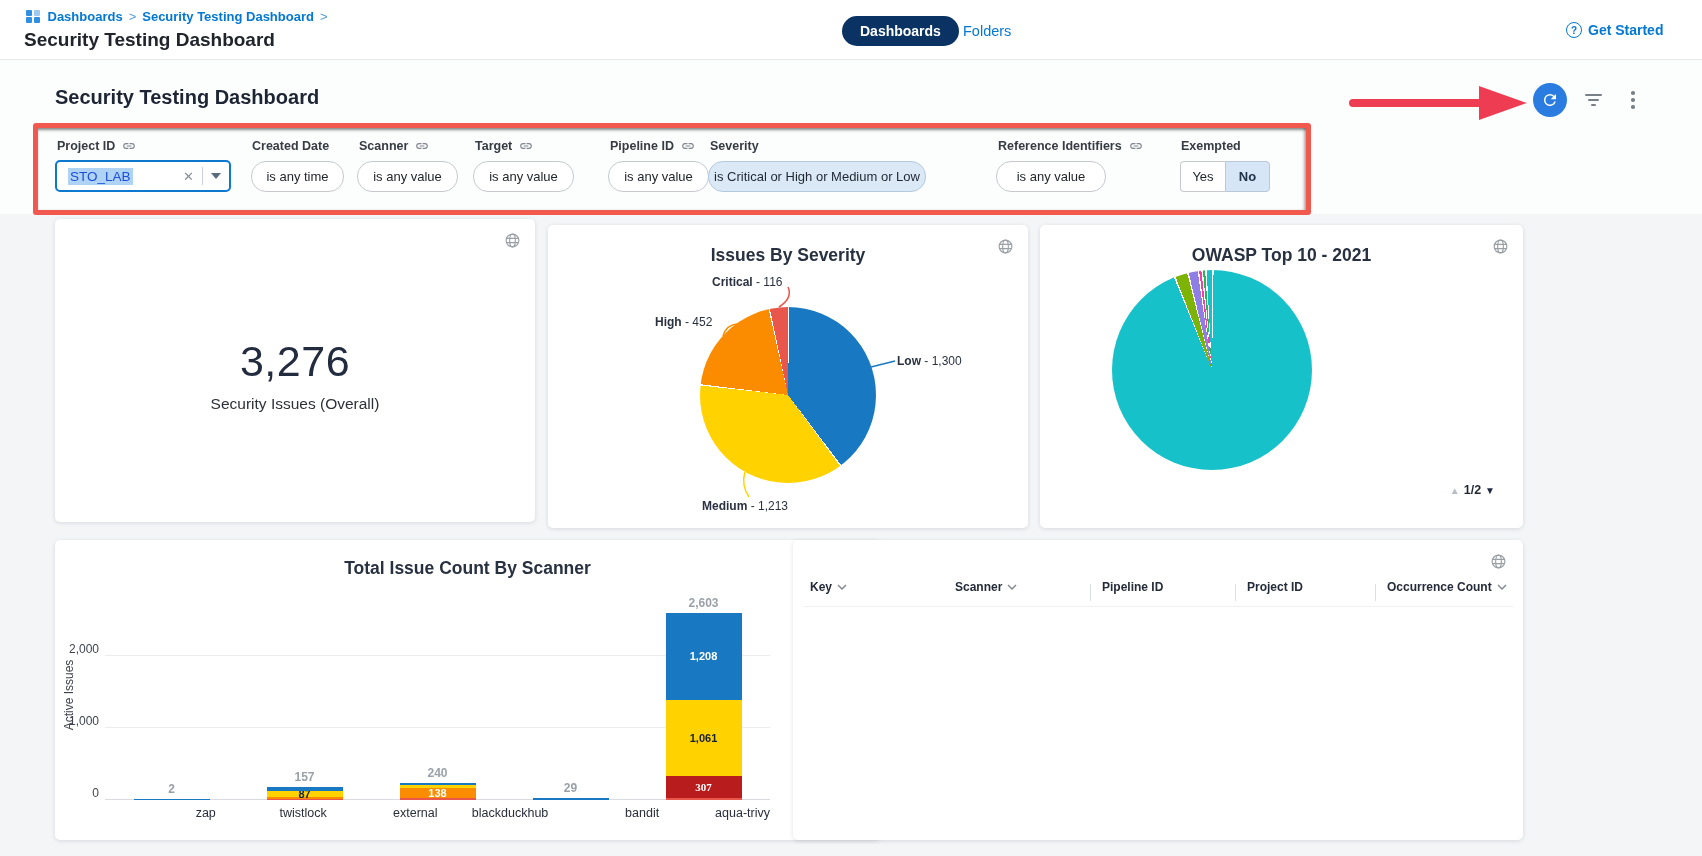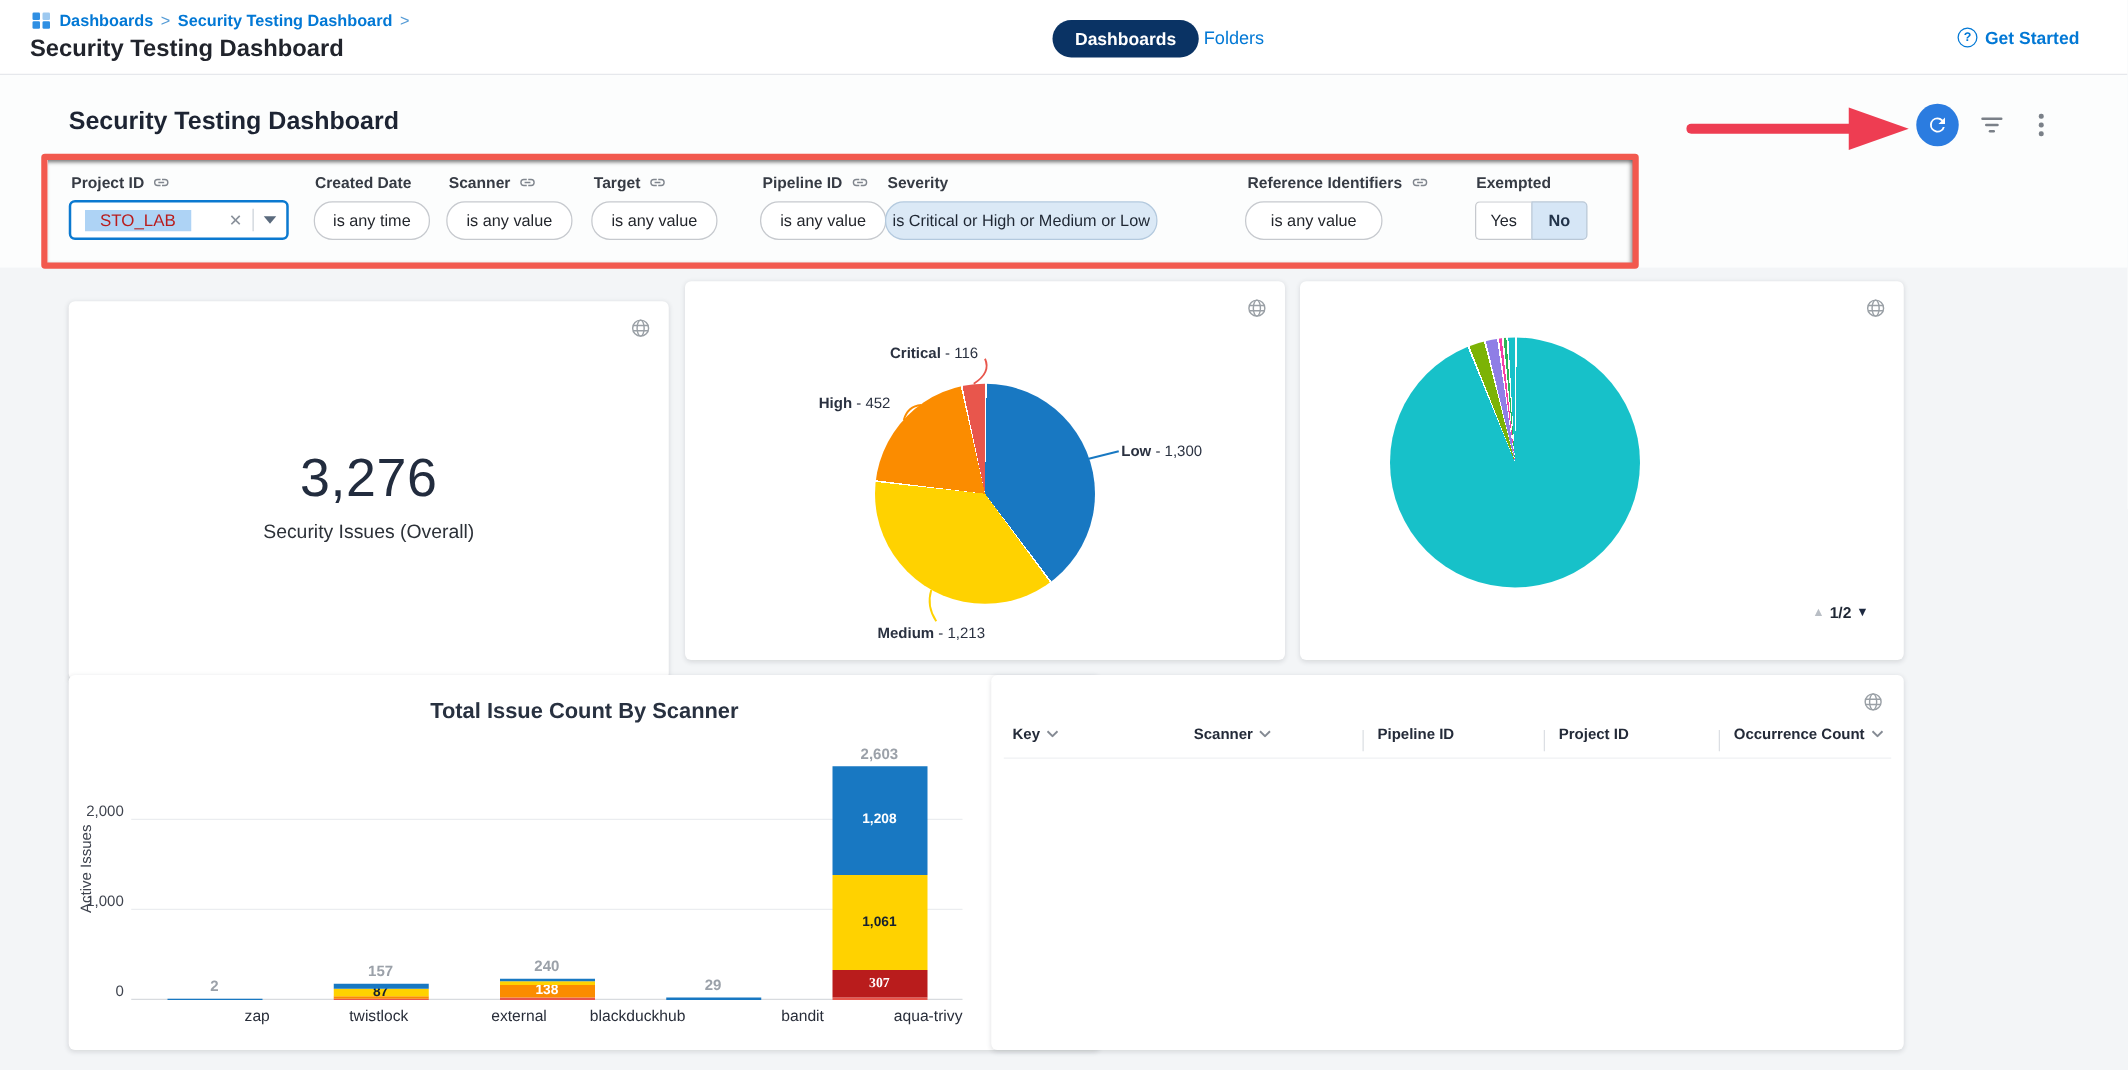--- a/index.html
+++ b/index.html
@@ -35,21 +35,21 @@
 
   
   .redbox{position:absolute;left:33px;top:123px;width:1278px;height:92px;border:5px solid #f2594e;border-radius:3px;z-index:4;pointer-events:none;
           box-shadow:inset 0 3px 3px -1px rgba(45,45,45,.55), inset -3px 0 3px -1px rgba(45,45,45,.35)}
 
   
   .flabel{position:absolute;display:flex;align-items:center;gap:7px;font-size:12.5px;font-weight:600;color:#363b44;z-index:5;top:139px}
   .fbox{position:absolute;top:161px;height:31px;display:flex;align-items:center;justify-content:center;background:#fff;border:1px solid #c6c9ce;border-radius:15px;font-size:13px;color:#23262c;z-index:5;cursor:pointer}
   .fbox.active{background:#dbe9f6;border-color:#b3c9de;color:#1f2733}
   .combo{position:absolute;left:55px;top:160px;width:176px;height:32px;border:2px solid #0b79d0;border-radius:5px;background:#fff;display:flex;align-items:center;padding-left:11px;z-index:5}
-  .combo .sel{font-size:13.5px;color:#b91c1c;background:#aed3f5;padding:1px 12px}
+  .combo .sel{font-size:13.5px;color:#1d4ed8;background:#aed3f5;padding:1px 2px}
   .combo .clr{margin-left:auto;margin-right:8px;color:#8a919b;font-size:13px;cursor:pointer}
   .combo .dvd{width:1px;height:18px;background:#ccd2d9}
   .combo .caretwrap{width:26px;display:flex;align-items:center;justify-content:center;cursor:pointer}
   .caret{width:0;height:0;border-left:5px solid transparent;border-right:5px solid transparent;border-top:6px solid #5a6a7d}
   .segmented{position:absolute;left:1180px;top:161px;display:flex;z-index:5}
   .segmented .opt{width:45px;height:31px;display:flex;align-items:center;justify-content:center;font-size:13px;border:1px solid #c6c9ce;background:#fff;cursor:pointer}
   .segmented .opt:first-child{border-radius:4px 0 0 4px;border-right:none}
   .segmented .opt:last-child{border-radius:0 4px 4px 0}
   .segmented .opt.on{background:#d6e6f6;border-color:#b9c7d6;font-weight:700;color:#22334a}
 
@@ -198,35 +198,36 @@
 <div class="fbox" style="left:996px;width:110px">is any value</div>
 
 <div class="flabel" style="left:1181px">
   <span>Exempted</span>
 </div>
 <div class="seg segmented">
   <span class="opt">Yes</span>
   <span class="opt on">No</span>
 </div>
 
-<div class="tile" style="left:55px;top:241px;width:480px;height:303px">
+<div class="tile" style="left:55px;top:219px;width:480px;height:303px">
   <button class="globe" style="right:14px">
     <svg viewBox="0 0 24 24" width="17" height="17">
         <g fill="none" stroke="#9aa0a6" stroke-width="1.6">
           <circle cx="12" cy="12" r="9"></circle>
           <ellipse cx="12" cy="12" rx="4" ry="9"></ellipse>
           <path d="M3.5 9h17M3.5 15h17"></path>
         </g>
       </svg>
   </button>
   <div class="bignum">3,276</div>
   <div class="bigcap">Security Issues (Overall)</div>
 </div>
 
 <div class="tile" style="left:548px;top:225px;width:480px;height:303px">
+  <div class="ttitle">Issues By Severity</div>
   <button class="globe" style="right:14px">
     <svg viewBox="0 0 24 24" width="17" height="17">
         <g fill="none" stroke="#9aa0a6" stroke-width="1.6">
           <circle cx="12" cy="12" r="9"></circle>
           <ellipse cx="12" cy="12" rx="4" ry="9"></ellipse>
           <path d="M3.5 9h17M3.5 15h17"></path>
         </g>
       </svg>
   </button>
   <div class="pie" style="left: 152px; top: 82px; width: 176px; height: 176px; background: conic-gradient(rgb(255, 255, 255) 0deg, rgb(255, 255, 255) 0.9deg, rgb(24, 120, 194) 0.9deg, rgb(24, 120, 194) 142.857deg, rgb(255, 255, 255) 142.857deg, rgb(255, 255, 255) 143.757deg, rgb(255, 210, 0) 143.757deg, rgb(255, 210, 0) 276.154deg, rgb(255, 255, 255) 276.154deg, rgb(255, 255, 255) 277.054deg, rgb(251, 140, 0) 277.054deg, rgb(251, 140, 0) 347.253deg, rgb(255, 255, 255) 347.253deg, rgb(255, 255, 255) 348.153deg, rgb(232, 86, 76) 348.153deg, rgb(232, 86, 76) 360deg);"></div>
@@ -236,20 +237,21 @@
     <path d="M323,142 L347,136" stroke="#1878c2" stroke-width="1.5" fill="none"></path>
     <path d="M197,247 Q193,260 201,272" stroke="#ffd200" stroke-width="1.5" fill="none"></path>
   </svg>
   <div class="pielabel" style="left:164px;top:50px"><b>Critical</b><span> - 116</span></div>
   <div class="pielabel" style="left:107px;top:90px"><b>High</b><span> - 452</span></div>
   <div class="pielabel" style="left:349px;top:129px"><b>Low</b><span> - 1,300</span></div>
   <div class="pielabel" style="left:154px;top:274px"><b>Medium</b><span> - 1,213</span></div>
 </div>
 
 <div class="tile" style="left:1040px;top:225px;width:483px;height:303px">
+  <div class="ttitle">OWASP Top 10 - 2021</div>
   <button class="globe" style="right:14px">
     <svg viewBox="0 0 24 24" width="17" height="17">
         <g fill="none" stroke="#9aa0a6" stroke-width="1.6">
           <circle cx="12" cy="12" r="9"></circle>
           <ellipse cx="12" cy="12" rx="4" ry="9"></ellipse>
           <path d="M3.5 9h17M3.5 15h17"></path>
         </g>
       </svg>
   </button>
   <div class="pie" style="left: 72px; top: 45px; width: 200px; height: 200px; background: conic-gradient(rgb(255, 255, 255) 0deg, rgb(255, 255, 255) 0.9deg, rgb(23, 193, 201) 0.9deg, rgb(23, 193, 201) 337.68deg, rgb(255, 255, 255) 337.68deg, rgb(255, 255, 255) 338.58deg, rgb(124, 179, 5) 338.58deg, rgb(124, 179, 5) 345.6deg, rgb(255, 255, 255) 345.6deg, rgb(255, 255, 255) 346.5deg, rgb(143, 126, 230) 346.5deg, rgb(143, 126, 230) 351.72deg, rgb(255, 255, 255) 351.72deg, rgb(255, 255, 255) 352.62deg, rgb(246, 62, 166) 352.62deg, rgb(246, 62, 166) 353.88deg, rgb(255, 255, 255) 353.88deg, rgb(255, 255, 255) 354.78deg, rgb(43, 182, 86) 354.78deg, rgb(43, 182, 86) 356.04deg, rgb(255, 255, 255) 356.04deg, rgb(255, 255, 255) 356.94deg, rgb(23, 193, 201) 356.94deg, rgb(23, 193, 201) 360deg);"></div>

